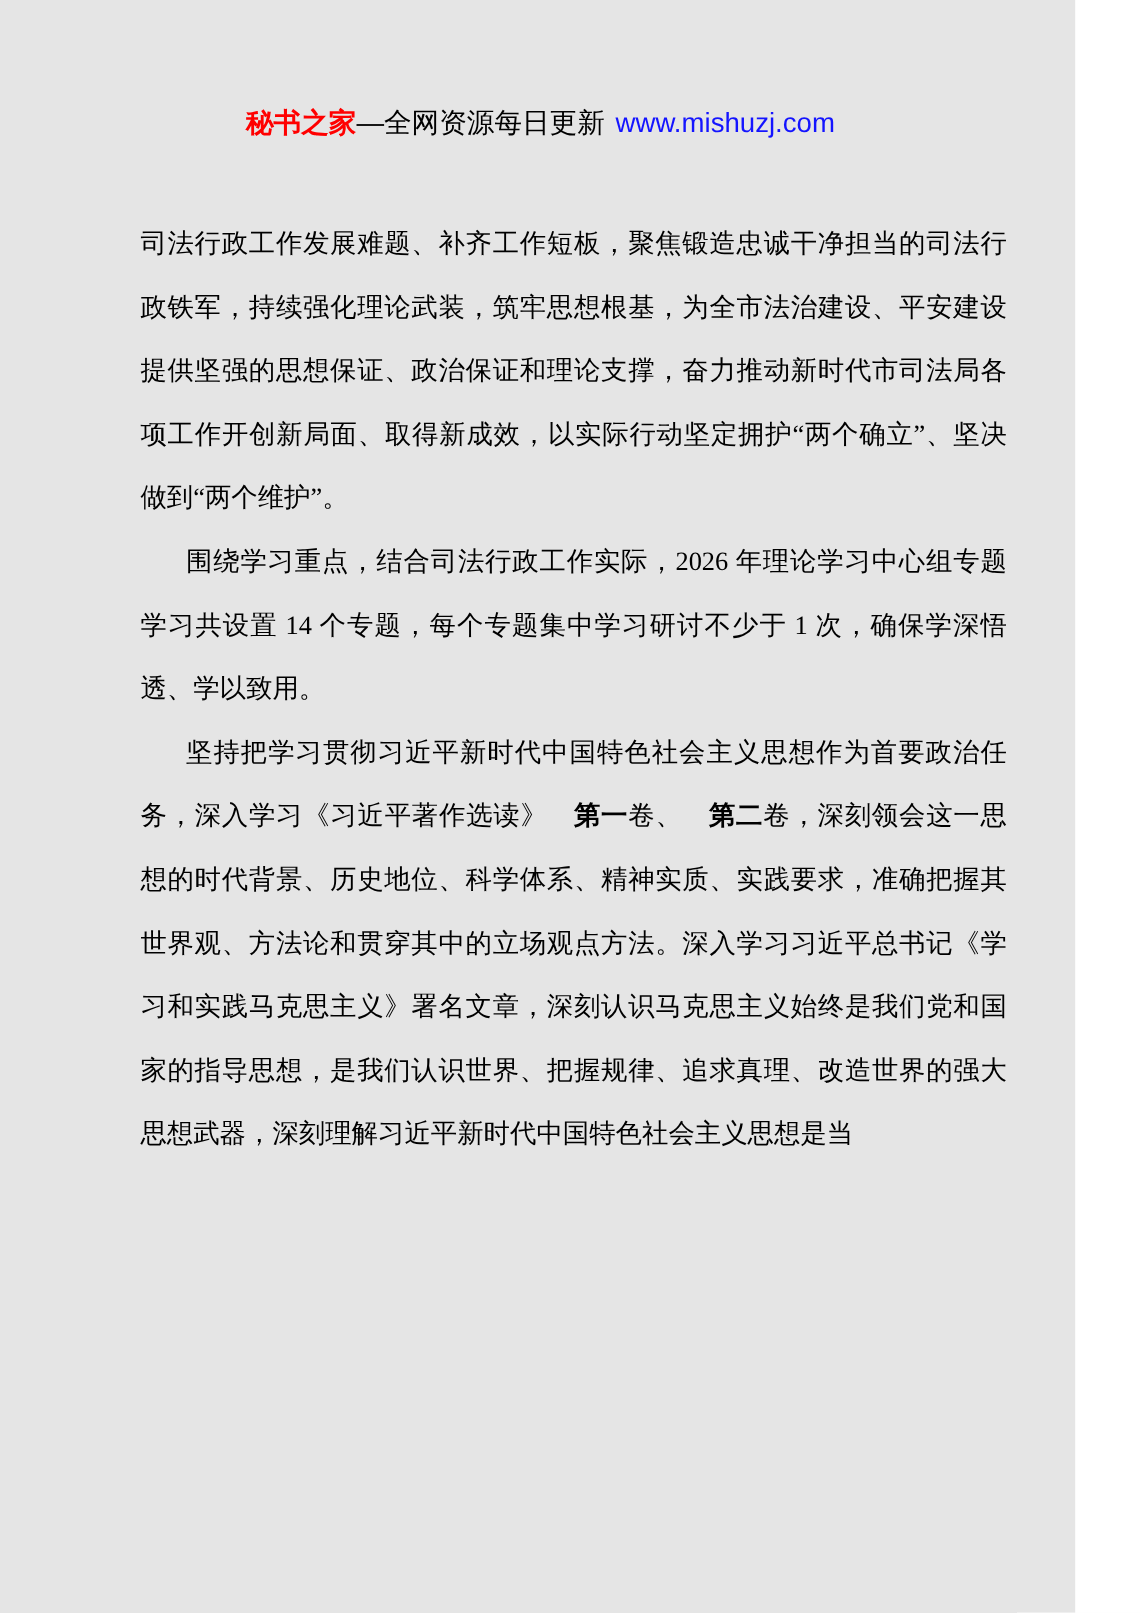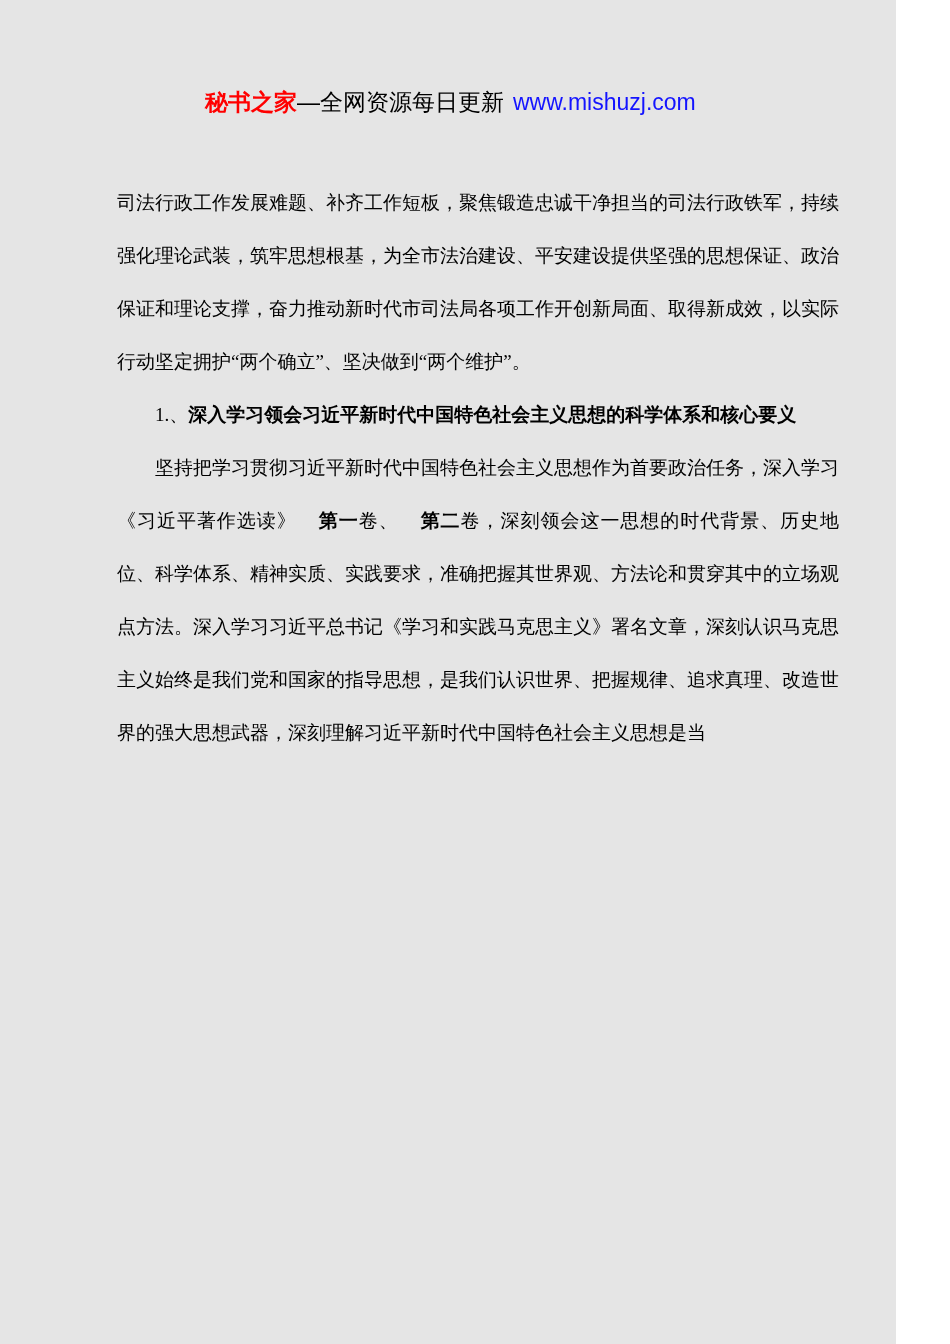--- a/index.html
+++ b/index.html
@@ -35,21 +35,21 @@
   .header .url {
     margin-left: 9px;
     font-weight: 400;
   }
   .body-text {
     position: absolute;
     left: 117px;
     top: 176px;
     width: 722px;
     color: #000000;
-    font-size: 19px;
+    font-size: 22px;
     line-height: 53px;
     text-align: justify;
     text-justify: inter-ideograph;
   }
   .body-text p {
     margin: 0;
     padding: 0;
   }
   .body-text p.indent {
     text-indent: 38px;
@@ -76,17 +76,17 @@
 <body>
 
 <div class="page">
 
   <div class="header">
     <span class="brand" style="color: rgb(255, 0, 0);">秘书之家</span><span class="dash">—</span><span class="tagline" style="color: rgb(0, 0, 0);">全网资源每日更新</span><span class="url" style="color: rgb(20, 20, 255);">www.mishuzj.com</span>
   </div>
 
   <div class="body-text" id="doc-body">
       <p class=""><span class="seg-plain">司法行政工作发展难题、补齐工作短板，聚焦锻造忠诚干净担当的司法行政铁军，持续强化理论武装，筑牢思想根基，为全市法治建设、平安建设提供坚强的思想保证、政治保证和理论支撑，奋力推动新时代市司法局各项工作开创新局面、取得新成效，以实际行动坚定拥护“两个确立”、坚决做到“两个维护”。</span></p>
-      <p class="indent"><span class="seg-heading-num">1.、</span><span class="seg-heading">深入学习领会习近平新时代中国特色社会主义思想的科学体系和核心要义</span></p>
+      <p class="indent"><span class="seg-plain">围绕学习重点，结合司法行政工作实际，2026 年理论学习中心组专题学习共设置 14 个专题，每个专题集中学习研讨不少于 1 次，确保学深悟透、学以致用。</span></p>
       <p class="indent"><span class="seg-plain">坚持把学习贯彻习近平新时代中国特色社会主义思想作为首要政治任务，深入学习《习近平著作选读》</span><span class="seg-bold">第一</span><span class="seg-plain">卷、</span><span class="seg-bold">第二</span><span class="seg-plain">卷，深刻领会这一思想的时代背景、历史地位、科学体系、精神实质、实践要求，准确把握其世界观、方法论和贯穿其中的立场观点方法。深入学习习近平总书记《学习和实践马克思主义》署名文章，深刻认识马克思主义始终是我们党和国家的指导思想，是我们认识世界、把握规律、追求真理、改造世界的强大思想武器，深刻理解习近平新时代中国特色社会主义思想是当</span></p>
     </div>
 
 </div>
 
 </body></html>

